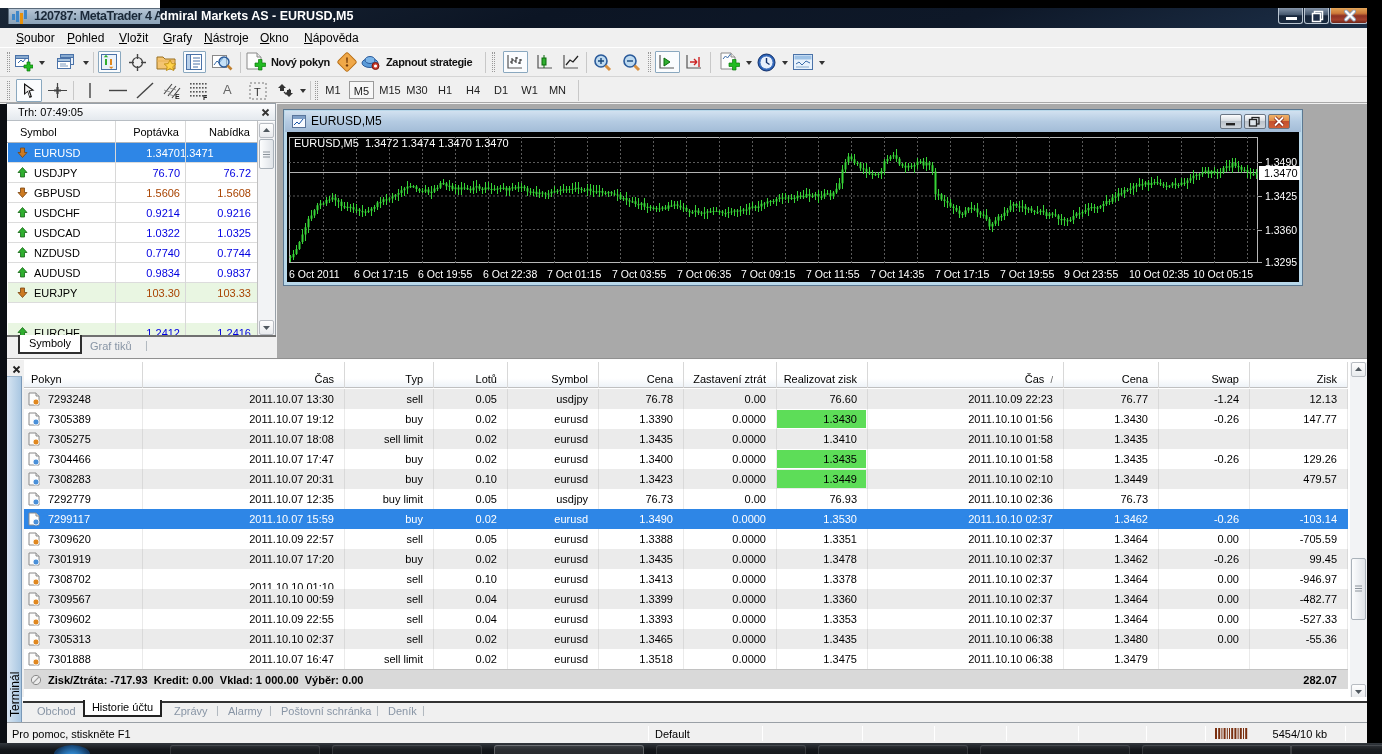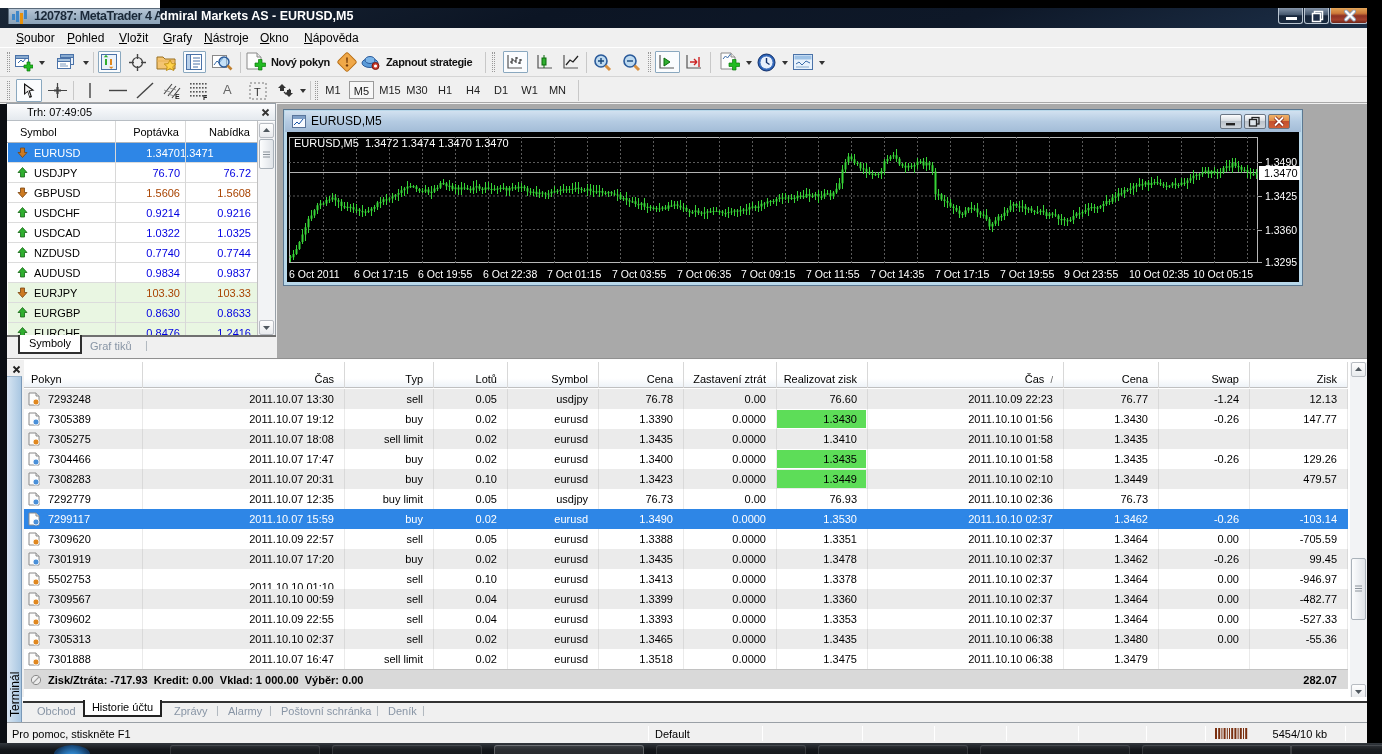--- a/index.html
+++ b/index.html
@@ -333,21 +333,21 @@
       <div style="position:absolute;left:519px;top:136px;color:#fff;font-size:10.5px;white-space:nowrap">7 Oct 11:55</div>
       <div style="position:absolute;left:583px;top:136px;color:#fff;font-size:10.5px;white-space:nowrap">7 Oct 14:35</div>
       <div style="position:absolute;left:648px;top:136px;color:#fff;font-size:10.5px;white-space:nowrap">7 Oct 17:15</div>
       <div style="position:absolute;left:713px;top:136px;color:#fff;font-size:10.5px;white-space:nowrap">7 Oct 19:55</div>
       <div style="position:absolute;left:777px;top:136px;color:#fff;font-size:10.5px;white-space:nowrap">9 Oct 23:55</div>
       <div style="position:absolute;left:842px;top:136px;color:#fff;font-size:10.5px;white-space:nowrap">10 Oct 02:35</div>
       <div style="position:absolute;left:906px;top:136px;color:#fff;font-size:10.5px;white-space:nowrap">10 Oct 05:15</div>
     </div>
   </div>
 <div class="abs" id="mw">
-    <div id="mwhead" class="abs"><span style="margin-left:20px">Trh: 07:49:05</span><svg style="position:absolute;right:5px;top:4px" width="9" height="9" viewBox="0 0 9 9">
+    <div id="mwhead" class="abs"><span style="margin-left:11px">Trh: 07:49:05</span><svg style="position:absolute;right:5px;top:4px" width="9" height="9" viewBox="0 0 9 9">
         <path d="M1.5 1.5l6 6M7.5 1.5l-6 6" stroke="#333" stroke-width="1.8"></path>
       </svg></div>
     <div style="position:absolute;left:0;top:17px;width:250px;height:22px;border-bottom:1px solid #b0b6bc;font-size:11px;background:#fff">
       <span style="position:absolute;left:13px;top:5px">Symbol</span>
       <span style="position:absolute;left:100px;top:5px;width:72px;text-align:right">Poptávka</span>
       <span style="position:absolute;left:174px;top:5px;width:69px;text-align:right">Nabídka</span>
     </div>
     <div style="position:absolute;left:1px;top:39px;width:249px;height:20px;background:#2e86e6;border-bottom:1px solid #dcdcdc;overflow:hidden">
       <svg style="position:absolute;left:9px;top:4px" width="11" height="11" viewBox="0 0 11 11">
         <path d="M5.5 10.5 L10 5.5 L7.5 5.5 L7.5 1 L3.5 1 L3.5 5.5 L1 5.5 Z" fill="#cc7a22" stroke="#7a4410" stroke-width="0.8"></path>
@@ -405,34 +405,26 @@
       <span style="position:absolute;left:172px;top:4px;width:71px;text-align:right;color:#0000e0;font-size:11px">0.9837</span>
     </div>
     <div style="position:absolute;left:1px;top:179px;width:249px;height:20px;background:#e9f6e2;border-bottom:1px solid #dcdcdc;overflow:hidden">
       <svg style="position:absolute;left:9px;top:4px" width="11" height="11" viewBox="0 0 11 11">
         <path d="M5.5 10.5 L10 5.5 L7.5 5.5 L7.5 1 L3.5 1 L3.5 5.5 L1 5.5 Z" fill="#cc7a22" stroke="#7a4410" stroke-width="0.8"></path>
       </svg>
       <span style="position:absolute;left:26px;top:4px;color:#000;font-size:11px">EURJPY</span>
       <span style="position:absolute;left:100px;top:4px;width:72px;text-align:right;color:#a84300;font-size:11px">103.30</span>
       <span style="position:absolute;left:172px;top:4px;width:71px;text-align:right;color:#a84300;font-size:11px">103.33</span>
     </div>
-    <div style="position:absolute;left:1px;top:199px;width:249px;height:20px;background:#e9f6e2;border-bottom:1px solid #dcdcdc;overflow:hidden">
-      <svg style="position:absolute;left:9px;top:4px" width="11" height="11" viewBox="0 0 11 11">
-        <path d="M5.5 0.5 L10 5.5 L7.5 5.5 L7.5 10 L3.5 10 L3.5 5.5 L1 5.5 Z" fill="#2fae2f" stroke="#156615" stroke-width="0.8"></path>
-      </svg>
-      <span style="position:absolute;left:26px;top:4px;color:#000;font-size:11px">EURGBP</span>
-      <span style="position:absolute;left:100px;top:4px;width:72px;text-align:right;color:#0000e0;font-size:11px">0.8630</span>
-      <span style="position:absolute;left:172px;top:4px;width:71px;text-align:right;color:#0000e0;font-size:11px">0.8633</span>
-    </div>
     <div style="position:absolute;left:1px;top:219px;width:249px;height:14px;background:#e9f6e2;border-bottom:1px solid #dcdcdc;overflow:hidden">
       <svg style="position:absolute;left:9px;top:4px" width="11" height="11" viewBox="0 0 11 11">
         <path d="M5.5 0.5 L10 5.5 L7.5 5.5 L7.5 10 L3.5 10 L3.5 5.5 L1 5.5 Z" fill="#2fae2f" stroke="#156615" stroke-width="0.8"></path>
       </svg>
       <span style="position:absolute;left:26px;top:4px;color:#000;font-size:11px">EURCHF</span>
-      <span style="position:absolute;left:100px;top:4px;width:72px;text-align:right;color:#0000e0;font-size:11px">0.8476</span>
+      <span style="position:absolute;left:100px;top:4px;width:72px;text-align:right;color:#0000e0;font-size:11px">1.2412</span>
       <span style="position:absolute;left:172px;top:4px;width:71px;text-align:right;color:#0000e0;font-size:11px">1.2416</span>
     </div>
     <div class="mwsep" style="left:108px;top:17px;height:216px"></div>
     <div class="mwsep" style="left:178px;top:17px;height:216px"></div>
     <div class="mwsep" style="left:250px;top:17px;height:216px;background:#c0c0c0"></div>
     <div style="position:absolute;left:251px;top:18px;width:17px;height:215px;background:#f2f3f5">
 <div style="position:absolute;left:1px;top:1px;width:15px;height:15px;background:linear-gradient(180deg,#fefefe,#e8eaed);border:1px solid #b8bcc2;border-radius:2px"><svg width="13" height="13">
           <path d="M6.5 4l3.5 4h-7z" fill="#50585f"></path>
         </svg></div>
 <div style="position:absolute;left:1px;top:17px;width:15px;height:30px;background:linear-gradient(90deg,#fcfdfe,#dfe3e8);border:1px solid #aab2ba;border-radius:2px"><svg width="13" height="28">
@@ -743,21 +735,21 @@
       <span style="position:absolute;right:200px;top:4px;font-size:11px;white-space:nowrap">1.3462</span>
       <span style="position:absolute;right:109px;top:4px;font-size:11px;white-space:nowrap">-0.26</span>
       <span style="position:absolute;right:11px;top:4px;font-size:11px;white-space:nowrap">99.45</span>
     </div>
     <div style="position:absolute;left:24px;top:211px;width:1324px;height:20px;background:#fff;color:#000">
       <svg style="position:absolute;left:4px;top:3px" width="12" height="14" viewBox="0 0 12 14">
         <path d="M1 1h7l3 3v9H1Z" fill="#fdfdfd" stroke="#8a8a8a"></path>
         <path d="M8 1v3h3" fill="#e8e8e8" stroke="#8a8a8a"></path>
         <circle cx="8" cy="10" r="3" fill="#e08820" stroke="#fff" stroke-width="0.8"></circle>
       </svg>
-      <span style="position:absolute;left:24px;top:4px;font-size:11px">5502753</span>
+      <span style="position:absolute;left:24px;top:4px;font-size:11px">7308702</span>
       <div style="position:absolute;left:118px;top:0;width:1px;height:20px;background:rgba(140,140,140,0.18)"></div>
       <div style="position:absolute;left:320px;top:0;width:1px;height:20px;background:rgba(140,140,140,0.18)"></div>
       <div style="position:absolute;left:409px;top:0;width:1px;height:20px;background:rgba(140,140,140,0.18)"></div>
       <div style="position:absolute;left:483px;top:0;width:1px;height:20px;background:rgba(140,140,140,0.18)"></div>
       <div style="position:absolute;left:574px;top:0;width:1px;height:20px;background:rgba(140,140,140,0.18)"></div>
       <div style="position:absolute;left:659px;top:0;width:1px;height:20px;background:rgba(140,140,140,0.18)"></div>
       <div style="position:absolute;left:752px;top:0;width:1px;height:20px;background:rgba(140,140,140,0.18)"></div>
       <div style="position:absolute;left:843px;top:0;width:1px;height:20px;background:rgba(140,140,140,0.18)"></div>
       <div style="position:absolute;left:1039px;top:0;width:1px;height:20px;background:rgba(140,140,140,0.18)"></div>
       <div style="position:absolute;left:1134px;top:0;width:1px;height:20px;background:rgba(140,140,140,0.18)"></div>

